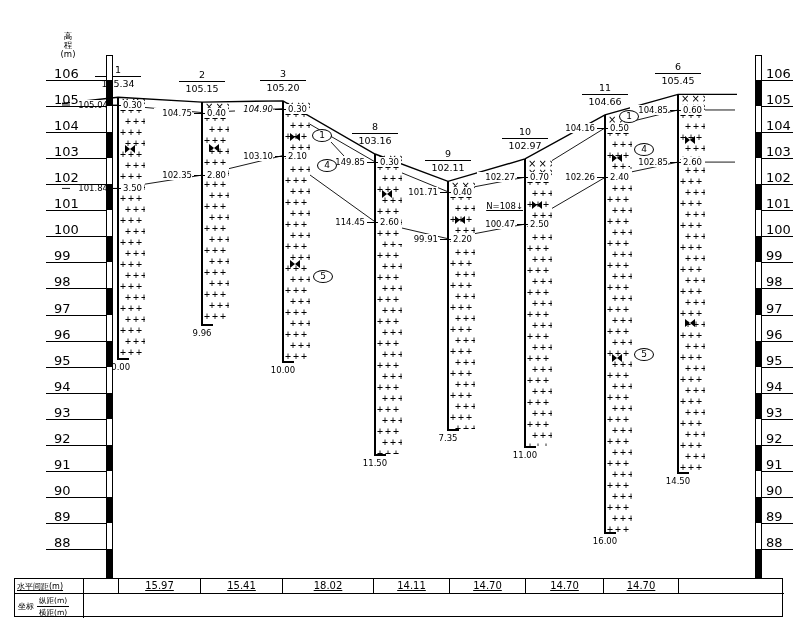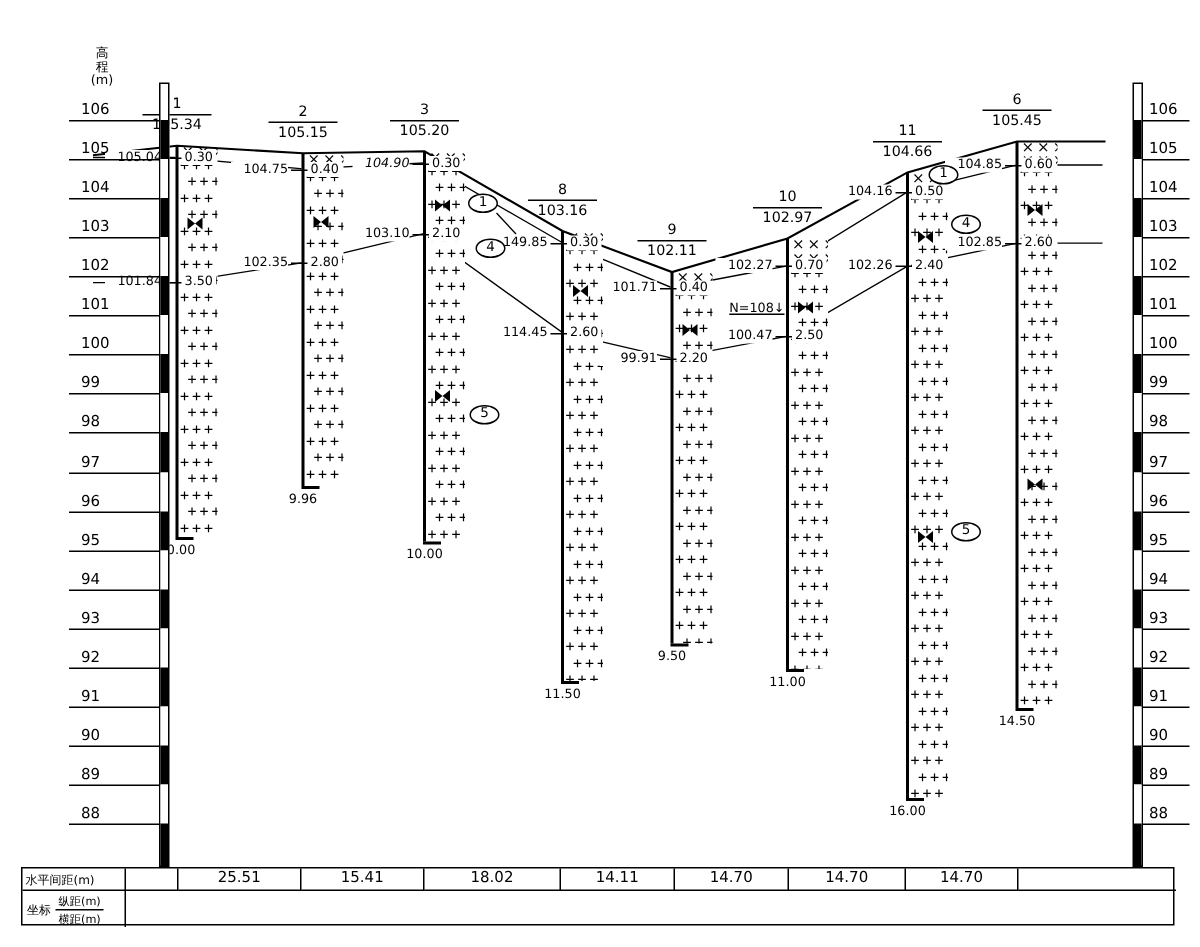--- a/index.html
+++ b/index.html
@@ -8,21 +8,21 @@
   #stage *{box-sizing:border-box;}
   #title{position:absolute;left:228px;top:6px;white-space:nowrap;font-weight:bold;font-size:21px;}
   #title .main{letter-spacing:13px;margin-left:6px;}
   #scaleline{position:absolute;left:283px;top:38px;white-space:nowrap;font-size:9px;}
   #scaleline .cjk{font-weight:bold;font-size:8.5px;}
   #scaleline .num{font-size:10.5px;}
   .gap23{margin-left:23px;} .gap33{margin-left:33px;} .gap16{margin-left:16px;} .gap11{margin-left:11px;}
   #axis-title{position:absolute;left:57px;top:32px;font-size:8.5px;line-height:9px;text-align:center;width:22px;}
   .layer{position:absolute;left:0;top:0;width:800px;height:631px;}
   .tick{position:absolute;height:1px;background:#000;}
-  .ruler-label{position:absolute;font-size:10px;line-height:10px;white-space:nowrap;}
+  .ruler-label{position:absolute;font-size:13px;line-height:10px;white-space:nowrap;}
   .ruler-bar{position:absolute;width:7px;border:1px solid #000;background:#fff;}
   .bar-seg{position:absolute;left:0;width:100%;}
   .bh-col{position:absolute;border-left:2px solid #000;background:#fff;overflow:hidden;}
   .xrow{font-size:10px;line-height:9px;letter-spacing:2px;padding-left:2px;white-space:nowrap;overflow:hidden;}
   .prow{font-family:"DejaVu Sans Mono",monospace;font-size:10px;line-height:11px;letter-spacing:2px;
         padding-left:1px;white-space:nowrap;overflow:hidden;}
   .prow.odd{padding-left:6px;}
   .lv-elev{position:absolute;font-size:8.5px;line-height:10px;text-align:right;background:#fff;white-space:nowrap;}
   .lv-thk{position:absolute;font-size:8.5px;line-height:10px;text-align:center;background:#fff;white-space:nowrap;}
   .bh-head{position:absolute;text-align:center;font-size:9.5px;line-height:11px;white-space:nowrap;}
@@ -32,21 +32,21 @@
   .bowtie{position:absolute;width:10px;height:8px;}
   .bowtie::before{content:"";position:absolute;left:0;top:0;border-top:4px solid transparent;
         border-bottom:4px solid transparent;border-left:5px solid #000;}
   .bowtie::after{content:"";position:absolute;right:0;top:0;border-top:4px solid transparent;
         border-bottom:4px solid transparent;border-right:5px solid #000;}
   .scircle{position:absolute;width:20px;height:13px;border:1px solid #000;border-radius:50%;
         background:#fff;font-size:9px;line-height:11px;text-align:center;}
   .sptlbl{position:absolute;font-size:8.5px;white-space:nowrap;text-align:right;}
   #sp-table{position:absolute;left:14px;top:578px;width:769px;height:39px;border:1px solid #000;background:#fff;}
   .t-cell{position:absolute;top:0;height:15px;border-right:1px solid #000;border-bottom:1px solid #000;
-        font-size:10px;line-height:14px;text-align:center;overflow:hidden;white-space:nowrap;}
+        font-size:10px;line-height:14px;text-align:center;overflow:hidden;white-space:nowrap;text-decoration:underline;}
   .t-cell.lab{font-size:8px;text-align:left;padding-left:2px;line-height:15px;}
   .t2-lab{position:absolute;left:0;top:15px;width:69px;height:24px;border-right:1px solid #000;
         display:flex;align-items:center;padding-left:3px;}
   .t2-lab .word{font-size:8px;margin-right:3px;}
   .t2-stack{font-size:7.5px;line-height:11px;text-align:center;}
   .t2-stack .top{border-bottom:1px solid #000;padding:0 2px;}
   svg{position:absolute;left:0;top:0;}
 </style>
 </head>
 <body>
@@ -407,21 +407,21 @@
         <div class="bar"></div>
         <div>102.11</div>
       </div>
       <div class="tick" style="left: 440px; width: 19px; top: 192px;"></div>
       <div class="lv-elev" style="left: 400px; width: 38px; top: 186.797px;">101.71</div>
       <div class="lv-thk" style="left: 451px; width: 23px; top: 186.797px;">0.40</div>
       <div class="tick" style="left: 440px; width: 19px; top: 239px;"></div>
       <div class="lv-elev" style="left: 400px; width: 38px; top: 233.705px;">99.91</div>
       <div class="lv-thk" style="left: 451px; width: 23px; top: 233.705px;">2.20</div>
       <div class="foot" style="left: 447px; top: 428.943px; width: 12px;"></div>
-      <div class="bh-depth" style="left: 426px; width: 44px; top: 432.943px;">9.50</div>
+      <div class="bh-depth" style="left: 426px; width: 44px; top: 432.943px;">7.35</div>
       <div class="bowtie" style="left: 455px; top: 216px;"></div>
       <div class="bh-head" style="left: 494px; top: 125.962px; width: 62px;">
         <div>10</div>
         <div class="bar"></div>
         <div>102.97</div>
       </div>
       <div class="tick" style="left: 517px; width: 19px; top: 177px;"></div>
       <div class="lv-elev" style="left: 477px; width: 38px; top: 172.204px;">102.27</div>
       <div class="lv-thk" style="left: 528px; width: 23px; top: 172.204px;">0.70</div>
       <div class="tick" style="left: 517px; width: 19px; top: 224px;"></div>
@@ -585,21 +585,21 @@
       <div class="ruler-label" style="left: 766px; top: 485.96px;">90</div>
       <div class="tick" style="left: 762px; width: 31px; top: 523px;"></div>
       <div class="ruler-label" style="left: 766px; top: 512.02px;">89</div>
       <div class="tick" style="left: 762px; width: 31px; top: 549px;"></div>
       <div class="ruler-label" style="left: 766px; top: 538.08px;">88</div>
     </div>
 
   <div id="sp-table" style="z-index:6">
       <div class="t-cell lab" style="left: 0px; width: 69px;">水平间距(m)</div>
       <div class="t-cell" style="left: 69px; width: 35px;"></div>
-      <div class="t-cell" style="left: 104px; width: 82px;">25.51</div>
+      <div class="t-cell" style="left: 104px; width: 82px;">15.97</div>
       <div class="t-cell" style="left: 186px; width: 82px;">15.41</div>
       <div class="t-cell" style="left: 268px; width: 91px;">18.02</div>
       <div class="t-cell" style="left: 359px; width: 76px;">14.11</div>
       <div class="t-cell" style="left: 435px; width: 76px;">14.70</div>
       <div class="t-cell" style="left: 511px; width: 78px;">14.70</div>
       <div class="t-cell" style="left: 589px; width: 75px;">14.70</div>
       <div class="t-cell" style="left: 664px; width: 105px; border-right: none;"></div>
       <div class="t2-lab">
         <div class="word">坐标</div>
         <div class="t2-stack">

